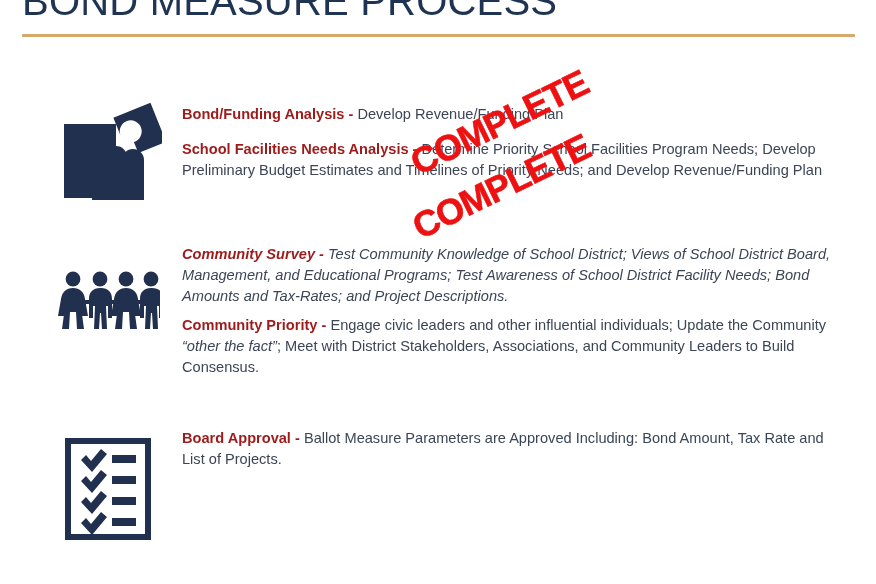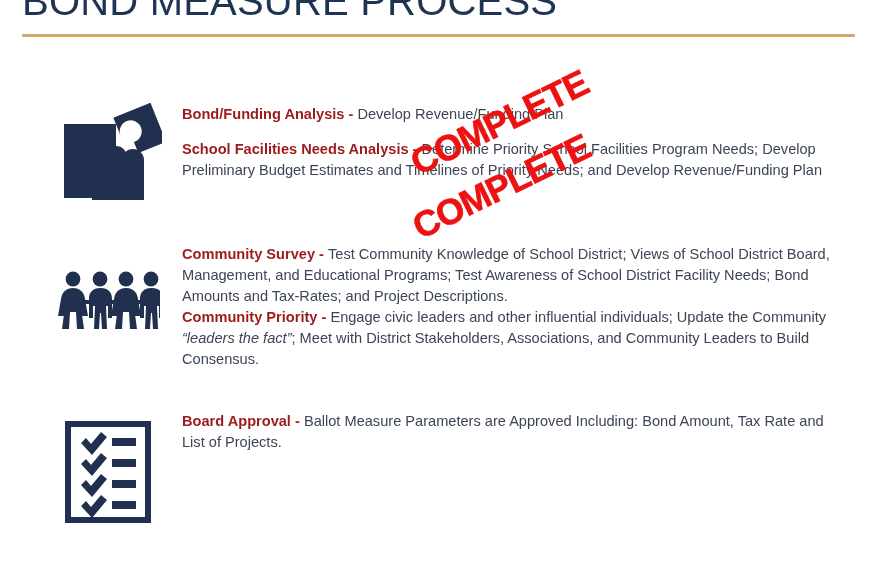--- a/index.html
+++ b/index.html
@@ -39,21 +39,21 @@
   }
 
   
   .row {
     position: absolute;
     display: flex;
     align-items: flex-start;
   }
   #row-analysis { left: 34px; top: 100px;  width: 810px; }
   #row-community{ left: 34px; top: 240px;  width: 810px; }
-  #row-approval { left: 34px; top: 407px;  width: 810px; }
+  #row-approval { left: 34px; top: 424px;  width: 810px; }
 
   .icon-cell {
     width: 148px;
     flex: 0 0 148px;
     display: flex;
     justify-content: center;
     align-items: flex-start;
   }
   #icon-people-cell { padding-top: 30px; }
   #icon-checklist-cell { padding-top: 14px; }
@@ -78,21 +78,21 @@
   }
   .para .dash {
     color: #9E1B1B;
     font-weight: bold;
   }
   .para .it {
     font-style: italic;
   }
 
   
-  #row-community .para.p1 { margin-bottom: 0; }
+  #row-community .para.p1 { margin-bottom: 8px; font-style: italic; }
   #row-approval .para.p1 { margin-bottom: 13px; }
 
   
   .stamp {
     position: absolute;
     font-family: "Liberation Sans", sans-serif;
     font-weight: bold;
     font-size: 36px;
     color: #EE1111;
     letter-spacing: -1px;
@@ -160,21 +160,21 @@
         <rect x="26" y="30" width="11" height="4" rx="2"></rect>
         <rect x="52" y="30" width="11" height="4" rx="2"></rect>
         <rect x="78" y="30" width="9" height="4" rx="2"></rect>
       </g>
     </svg>
   </div>
 
   <div class="text-cell">
     <p class="para p1"><span class="hdr">Community Survey</span><span class="dash"> - </span><span>Test Community Knowledge of School District; Views of School District  Board, Management, and Educational Programs; Test Awareness of School District Facility Needs; Bond Amounts and Tax-Rates; and Project Descriptions.</span></p>
 
-    <p class="para p2"><span class="hdr">Community Priority</span><span class="dash"> - </span><span>Engage civic leaders and other influential individuals; Update the Community </span><span class="it">“leaders the fact”</span><span>; Meet with District Stakeholders, Associations, and  Community Leaders to Build Consensus.</span></p>
+    <p class="para p2"><span class="hdr">Community Priority</span><span class="dash"> - </span><span>Engage civic leaders and other influential individuals; Update the Community </span><span class="it">“other the fact”</span><span>; Meet with District Stakeholders, Associations, and  Community Leaders to Build Consensus.</span></p>
   </div>
 </div>
 
 <div class="row" id="row-approval">
 
   <div class="icon-cell" id="icon-checklist-cell">
     <svg class="ico" width="86" height="102" viewBox="0 0 86 102" aria-hidden="true">
       <rect x="3" y="3" width="80" height="96" fill="none" stroke="#22304F" stroke-width="6"></rect>
       <g fill="#22304F">
 

